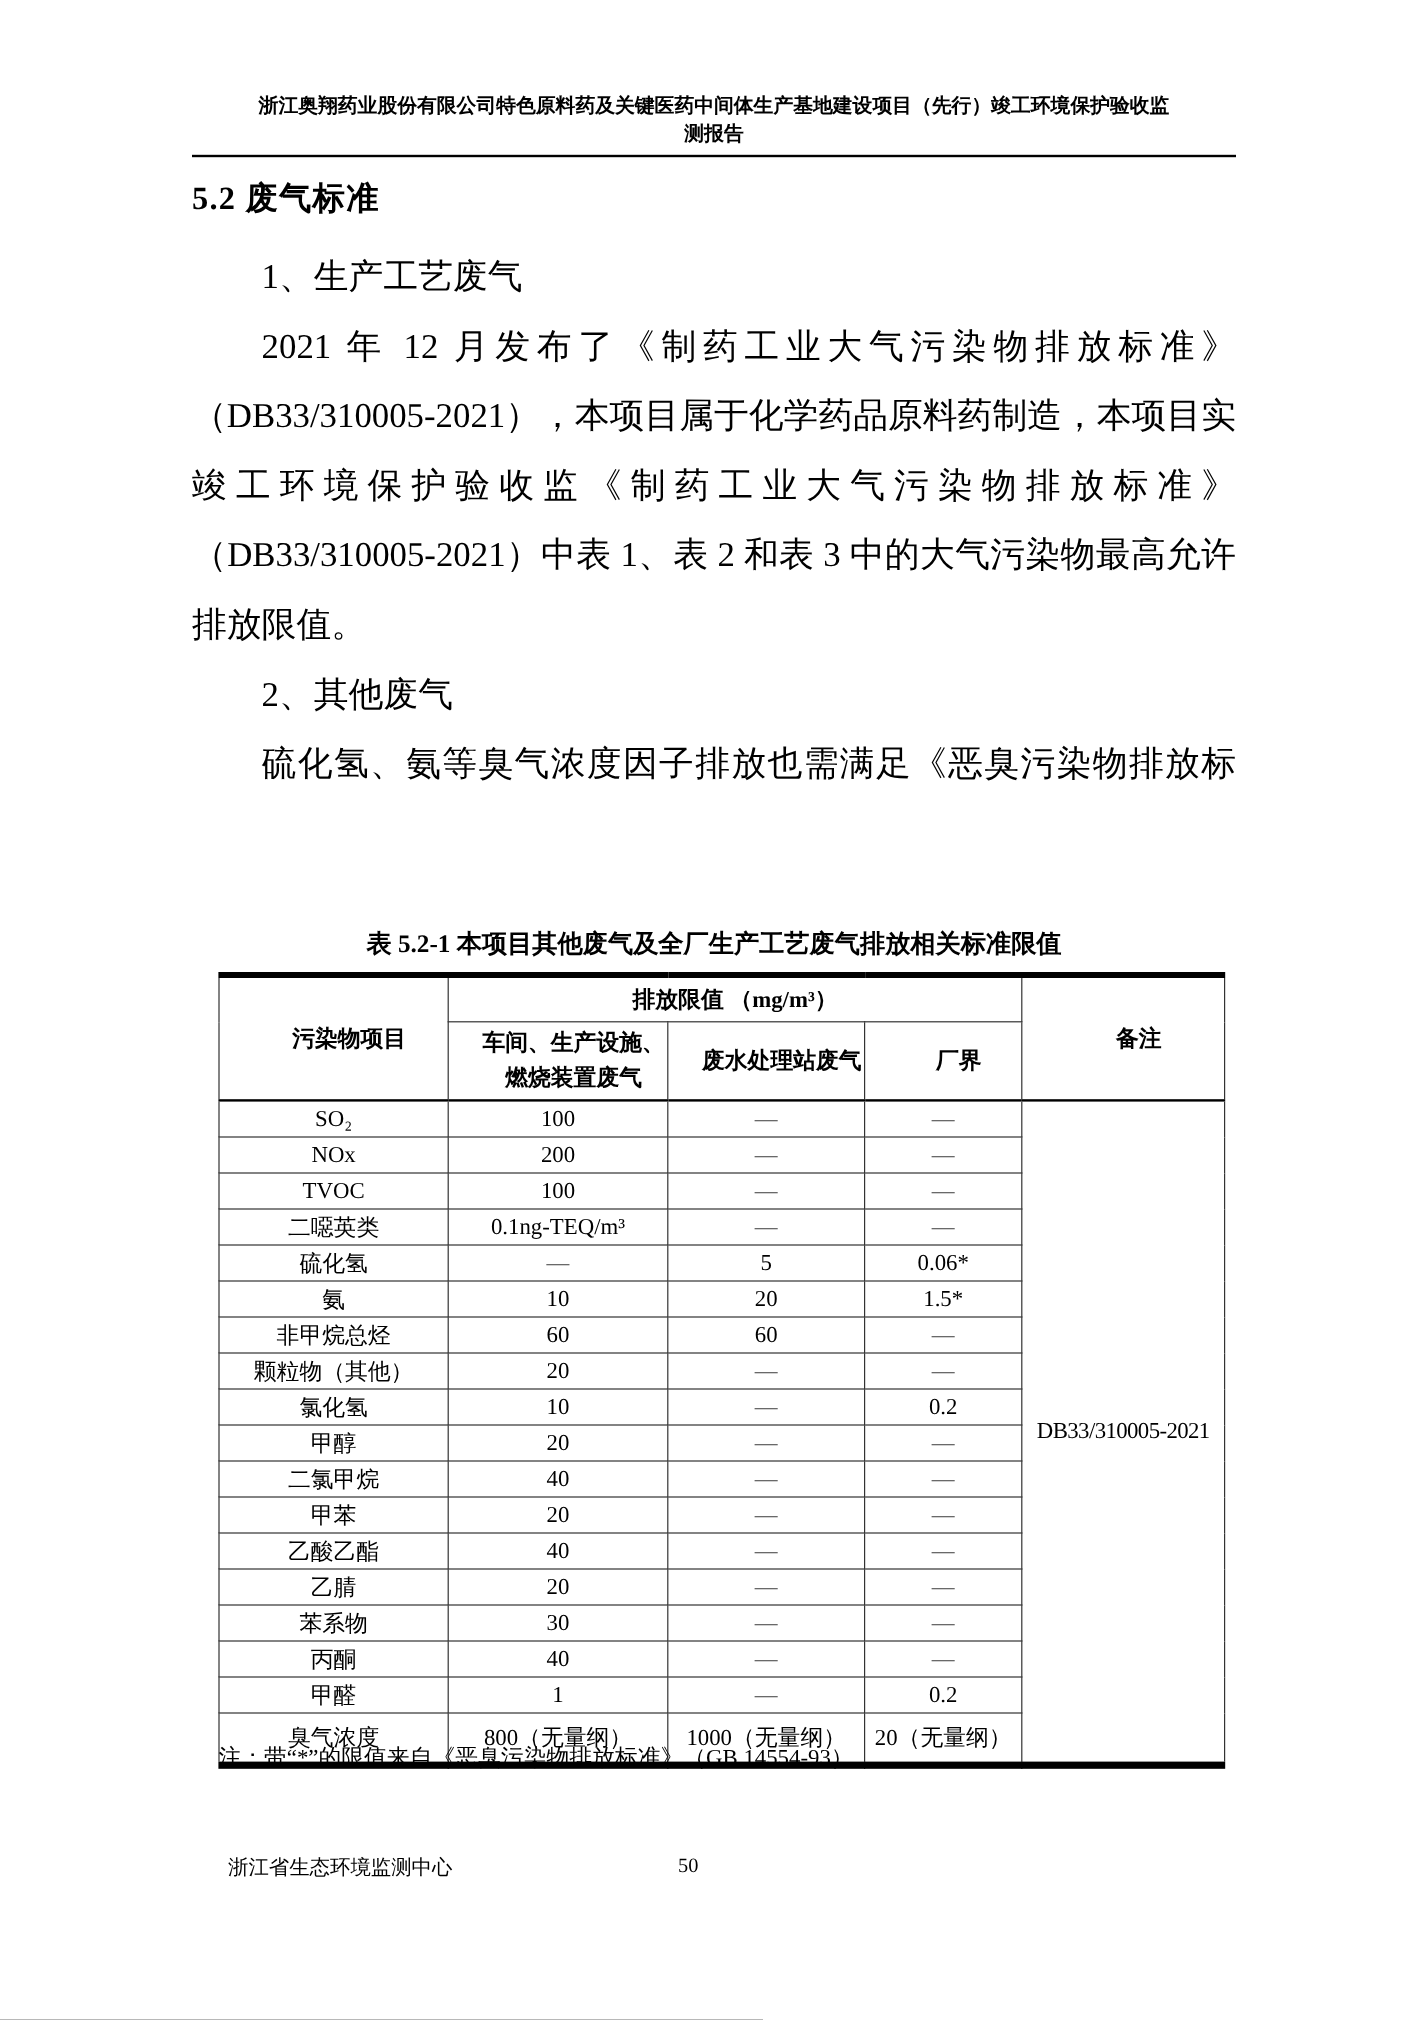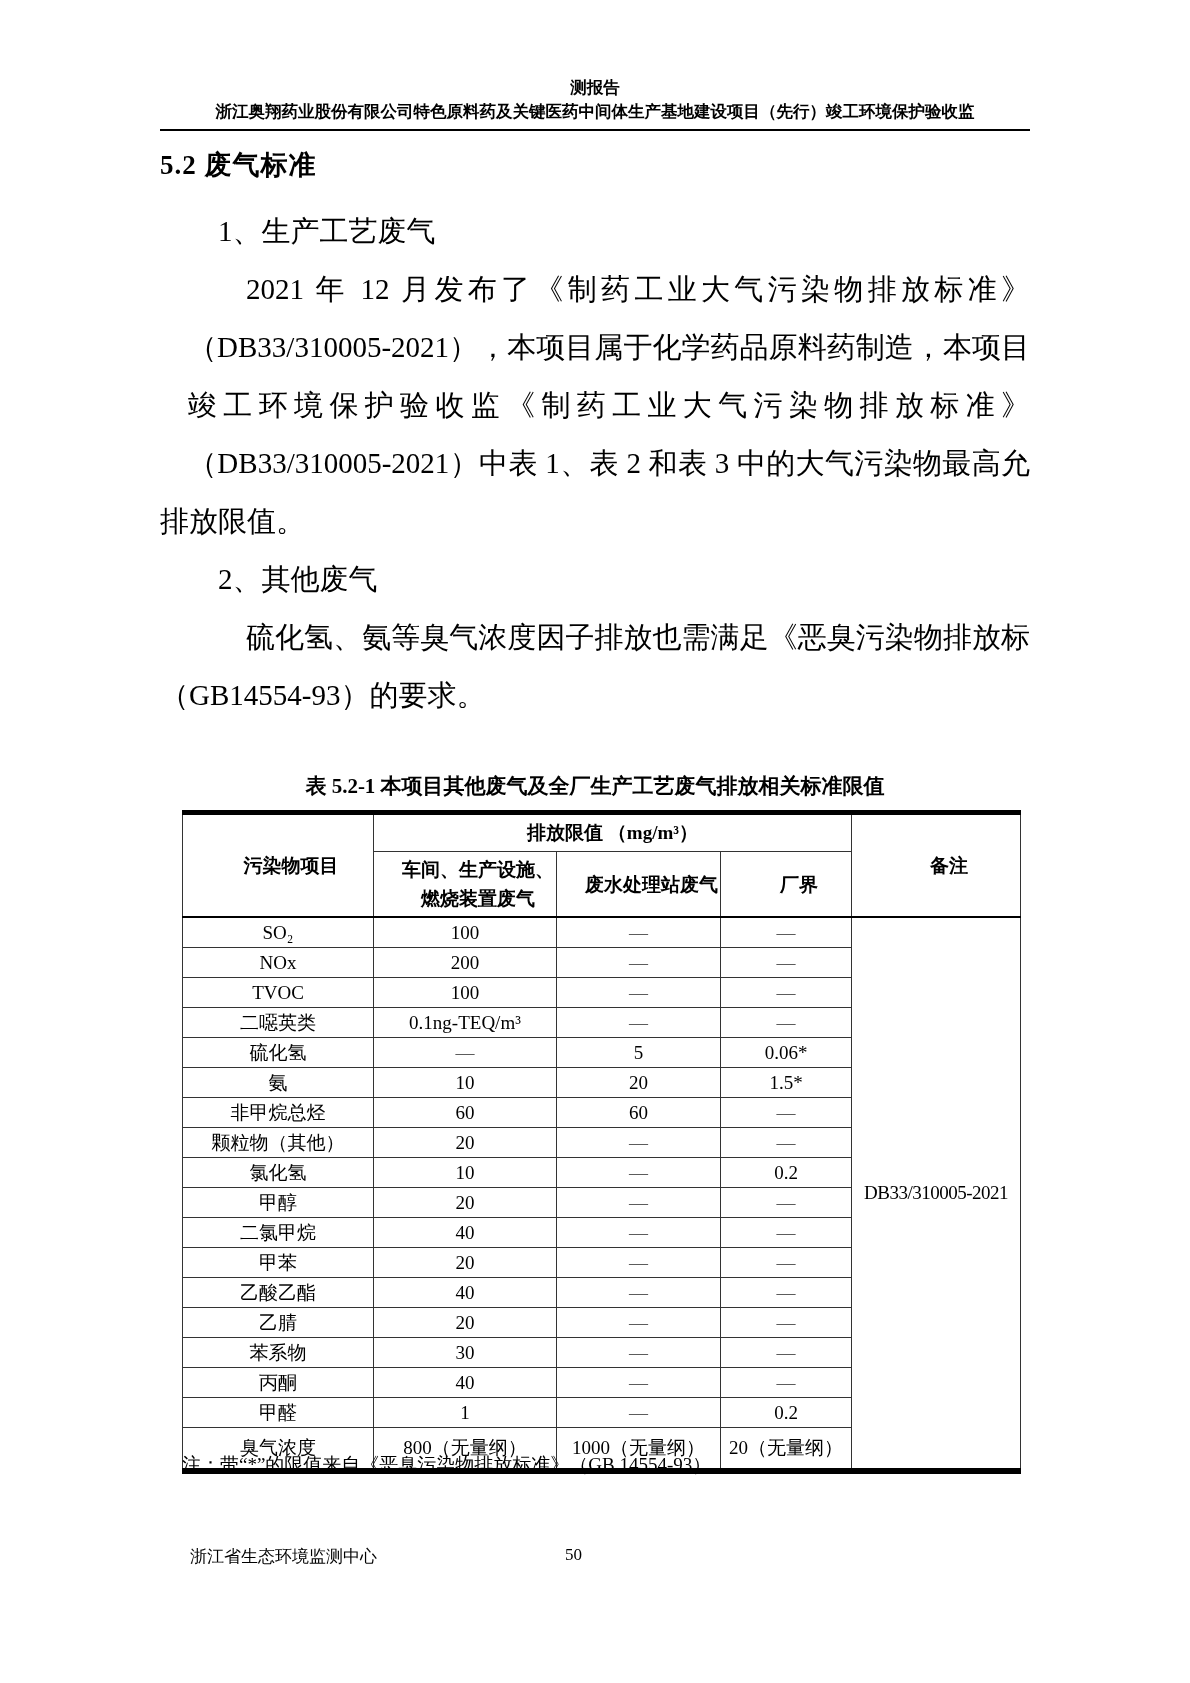--- a/index.html
+++ b/index.html
@@ -36,21 +36,21 @@
 
   
   .paragraphs { top: 202px; }
   .para-line {
     font-size: 29px;
     line-height: 58px;
     height: 58px;
     overflow: hidden;
   }
   .para-line.indent { text-indent: 2em; }
-  .para-line.stretch { text-align: justify; text-align-last: justify; margin-left: 28px; }
+  .para-line.stretch { text-align: justify; text-align-last: justify; }
 
   
   .table-title {
     top: 772px;
     text-align: center;
     font-size: 21px;
     font-weight: bold;
   }
 
   
@@ -97,36 +97,35 @@
   .page-footer { top: 1545px; font-size: 17px; }
   .footer-org { position: absolute; left: 30px; top: 0; }
   .page-number { position: absolute; left: 405px; top: 0; }
 </style>
 </head>
 <body>
 
 <div class="page">
 
   <div class="content-block doc-header">
+    <div>浙江奥翔药业股份有限公司特色原料药及关键医药中间体生产基地建设项目（先行）竣工环境保护验收监</div>
     <div>测报告</div>
-    <div>浙江奥翔药业股份有限公司特色原料药及关键医药中间体生产基地建设项目（先行）竣工环境保护验收监</div>
   </div>
 
   <div class="content-block section-heading">5.2 废气标准</div>
 
   <div class="content-block paragraphs">
       <div class="para-line indent">1、生产工艺废气</div>
       <div class="para-line indent stretch">2021 年 12 月发布了《制药工业大气污染物排放标准》</div>
       <div class="para-line stretch">（DB33/310005-2021），本项目属于化学药品原料药制造，本项目实</div>
       <div class="para-line stretch">竣工环境保护验收监《制药工业大气污染物排放标准》</div>
       <div class="para-line stretch">（DB33/310005-2021）中表 1、表 2 和表 3 中的大气污染物最高允许</div>
       <div class="para-line">排放限值。</div>
       <div class="para-line indent">2、其他废气</div>
       <div class="para-line indent stretch">硫化氢、氨等臭气浓度因子排放也需满足《恶臭污染物排放标准》</div>
-      <div class="para-line">（GB14554-93）的要求。</div>
     </div>
 
   <div class="content-block table-title">表 5.2-1  本项目其他废气及全厂生产工艺废气排放相关标准限值</div>
 
   <div class="content-block table-wrap">
     <table class="limits">
       <colgroup>
         <col class="c1">
           <col class="c2">
           <col class="c3">

